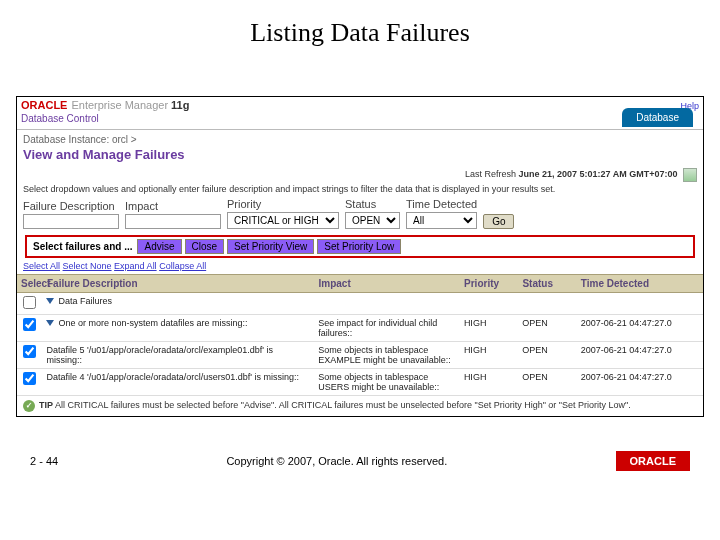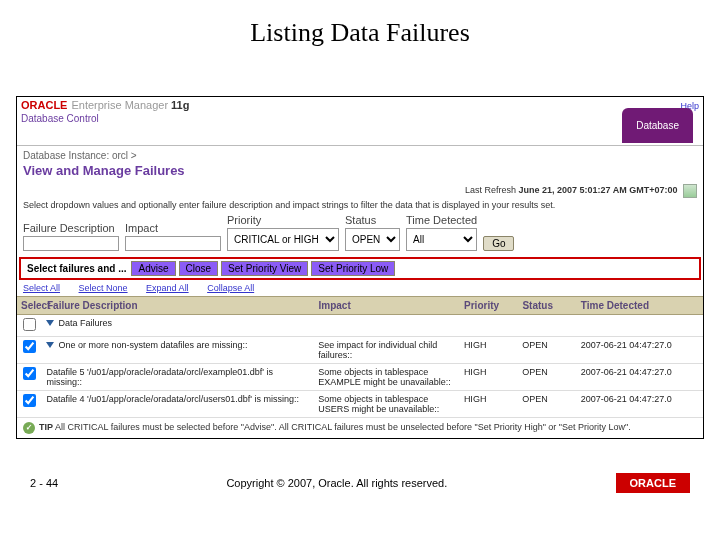--- a/index.html
+++ b/index.html
@@ -6,41 +6,41 @@
 .slide-title{font-size:26px;font-family:"Times New Roman",serif;text-align:center;padding:18px 0 8px}
 .app{border:1px solid #000;margin:40px 16px 8px}
 .brand{display:flex;align-items:flex-end;padding:2px 4px}
 .brand .logo{color:#c00;font-weight:bold;font-size:11px;margin-right:4px}
 .brand .em1{color:#999;font-size:11px}
 .brand .em2{color:#333;font-size:11px;font-weight:bold;margin-left:3px}
 .brand .help{margin-left:auto;color:#33c;font-size:9px}
 .subhead{padding:0 4px 2px;border-bottom:1px solid #bbb}
 .dbc{color:#6a3ca0;font-size:10px}
 .tabbar{display:flex;justify-content:flex-end;padding-right:6px;margin-top:-16px}
-.tab{background:#701a75;color:#fff;border-radius:6px 6px 0 0;padding:12px 14px;font-size:10px}
+.tab{background:#0369a1;color:#fff;border-radius:6px 6px 0 0;padding:4px 14px;font-size:10px}
 .sec{padding:4px 6px}
 .bc{color:#6a3ca0;font-size:10px}
 .bc .inst{color:#666}
 .h1{color:#6a3ca0;font-size:13px;font-weight:bold;margin-top:2px}
 .refresh{text-align:right;color:#333;font-size:9px;padding:2px 6px}
 .refresh .ts{font-weight:bold}
 .refresh .ic{display:inline-block;width:12px;height:12px;border:1px solid #9a9;background:linear-gradient(#cfe6cf,#9c9);vertical-align:middle;margin-left:3px}
 .note{padding:0 6px 4px;font-size:9px;color:#333}
 .fr{display:flex;align-items:flex-end;gap:6px;padding:0 6px 6px}
 .fc{display:flex;flex-direction:column}
 .fc label{font-size:11px;color:#444;margin-bottom:2px}
 .fc input,.fc select{font-size:10px;border:1px solid #999;background:#fff;padding:1px 2px}
 .fc input{width:90px}
-select{height:23px}
+select{height:17px}
 .go{background:#e0dcc8;border:1px solid #8a8468;border-radius:2px;padding:1px 8px;font-size:10px}
-.actions{display:flex;align-items:center;gap:3px;padding:2px 6px;border:2px solid #c00;margin:0 2px}
+.actions{display:flex;align-items:center;gap:3px;padding:2px 6px;border:2px solid #c00;margin:0 8px}
 .actions .lbl{font-weight:bold;font-size:10px;margin-right:2px}
 .btn{background:#8b5cf6;border:1px solid #8a8468;padding:1px 6px;font-size:10px}
 .linkrow{padding:3px 6px;color:#33c;font-size:9px}
-.linkrow span{margin-right:16px;text-decoration:underline;cursor:pointer}
+.linkrow span{margin-right:0;text-decoration:underline;cursor:pointer}
 .grid{width:calc(100% - 0px)}
 .ghead{display:flex;background:#d9d2b0;border-top:1px solid #a89f78;border-bottom:1px solid #a89f78;font-weight:bold;color:#5b4a7a;font-size:10px}
 .ghead>div,.grow>div{padding:3px 4px;box-sizing:border-box}
 .c-sel{width:26px;text-align:center}
 .c-desc{width:280px}
 .c-imp{width:150px}
 .c-pri{width:60px}
 .c-st{width:60px}
 .c-td{width:130px}
 .grow{display:flex;border-bottom:1px solid #ddd;font-size:9px;color:#222;align-items:flex-start}

